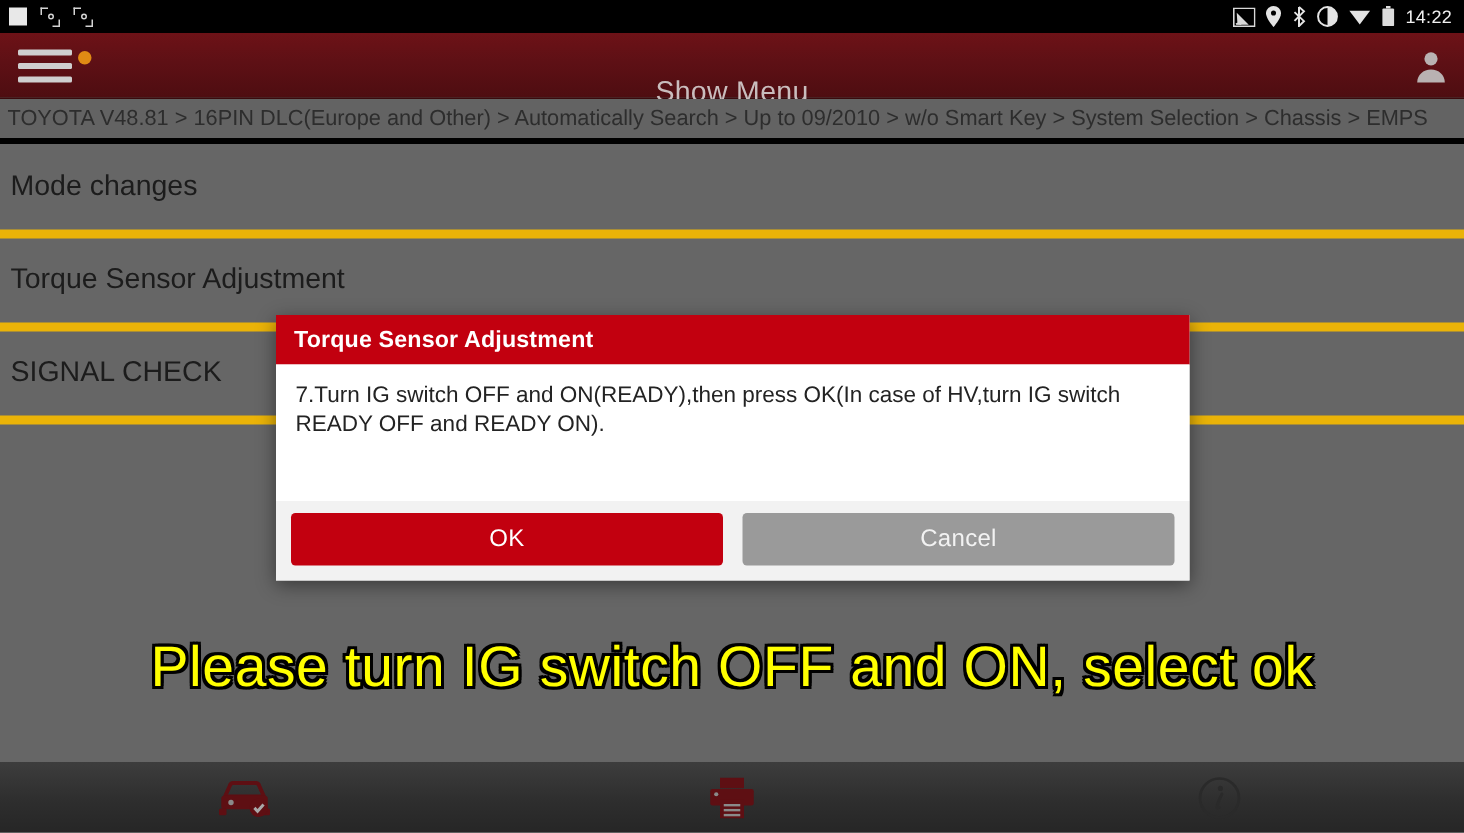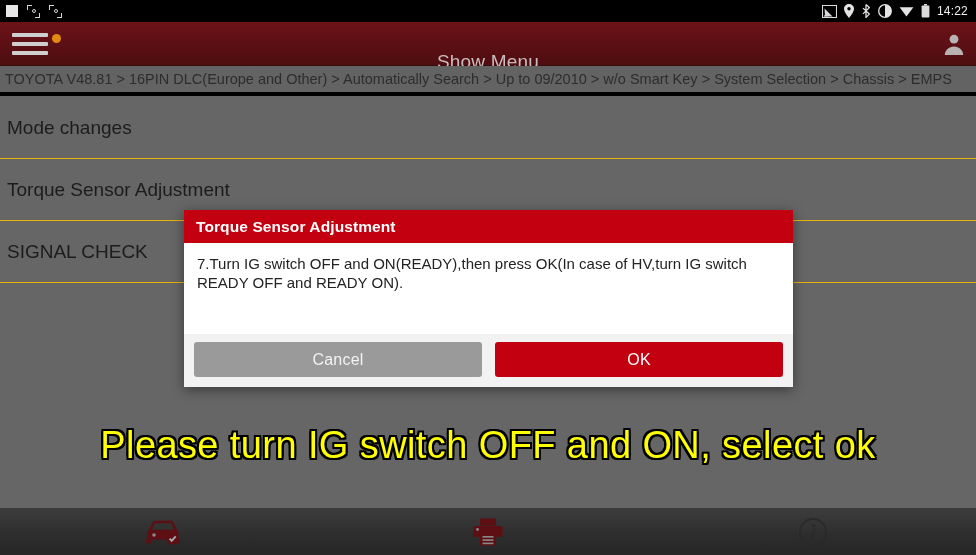--- a/index.html
+++ b/index.html
@@ -136,21 +136,21 @@
     width: 976px;
   }
   .menu-item {
     height: 62px;
     display: flex;
     align-items: center;
     padding-left: 7px;
     color: #1c1c1c;
     font-size: 19px;
     background: transparent;
-    border-bottom: 1px solid #eab308;
+    border-bottom: 6px solid #eab308;
     cursor: pointer;
   }
 
   
   #caption {
     position: absolute;
     top: 424px; left: 0;
     width: 976px;
     text-align: center;
     color: #ffff00;
@@ -312,22 +312,22 @@
     <div class="menu-item">SIGNAL CHECK</div>
   </div>
 
   <div id="caption">Please turn IG switch OFF and ON, select ok</div>
 
   <div id="dialog-scrim">
     <div id="dialog" style="pointer-events:auto">
       <div id="dialog-title">Torque Sensor Adjustment</div>
       <div id="dialog-body">7.Turn IG switch OFF and ON(READY),then press OK(In case of HV,turn IG switch READY OFF and READY ON).</div>
       <div id="dialog-footer">
+        <button class="dlg-btn" id="btn-ok">OK</button>
         <button class="dlg-btn" id="btn-cancel">Cancel</button>
-        <button class="dlg-btn" id="btn-ok">OK</button>
       </div>
     </div>
   </div>
 
   <div id="bottom-bar">
     <div class="bb-slot">
       <svg width="40" height="28" viewBox="0 0 40 28">
         <path d="M7 13l3.2-7.2A2.6 2.6 0 0112.6 4h14.8a2.6 2.6 0 012.4 1.8L33 13z" fill="none" stroke="#5e0f13" stroke-width="2.6"></path>
         <rect x="4.5" y="12.5" width="31" height="9" rx="2" fill="#5e0f13"></rect>
         <rect x="3" y="21" width="5" height="4.5" rx="1" fill="#5e0f13"></rect>

